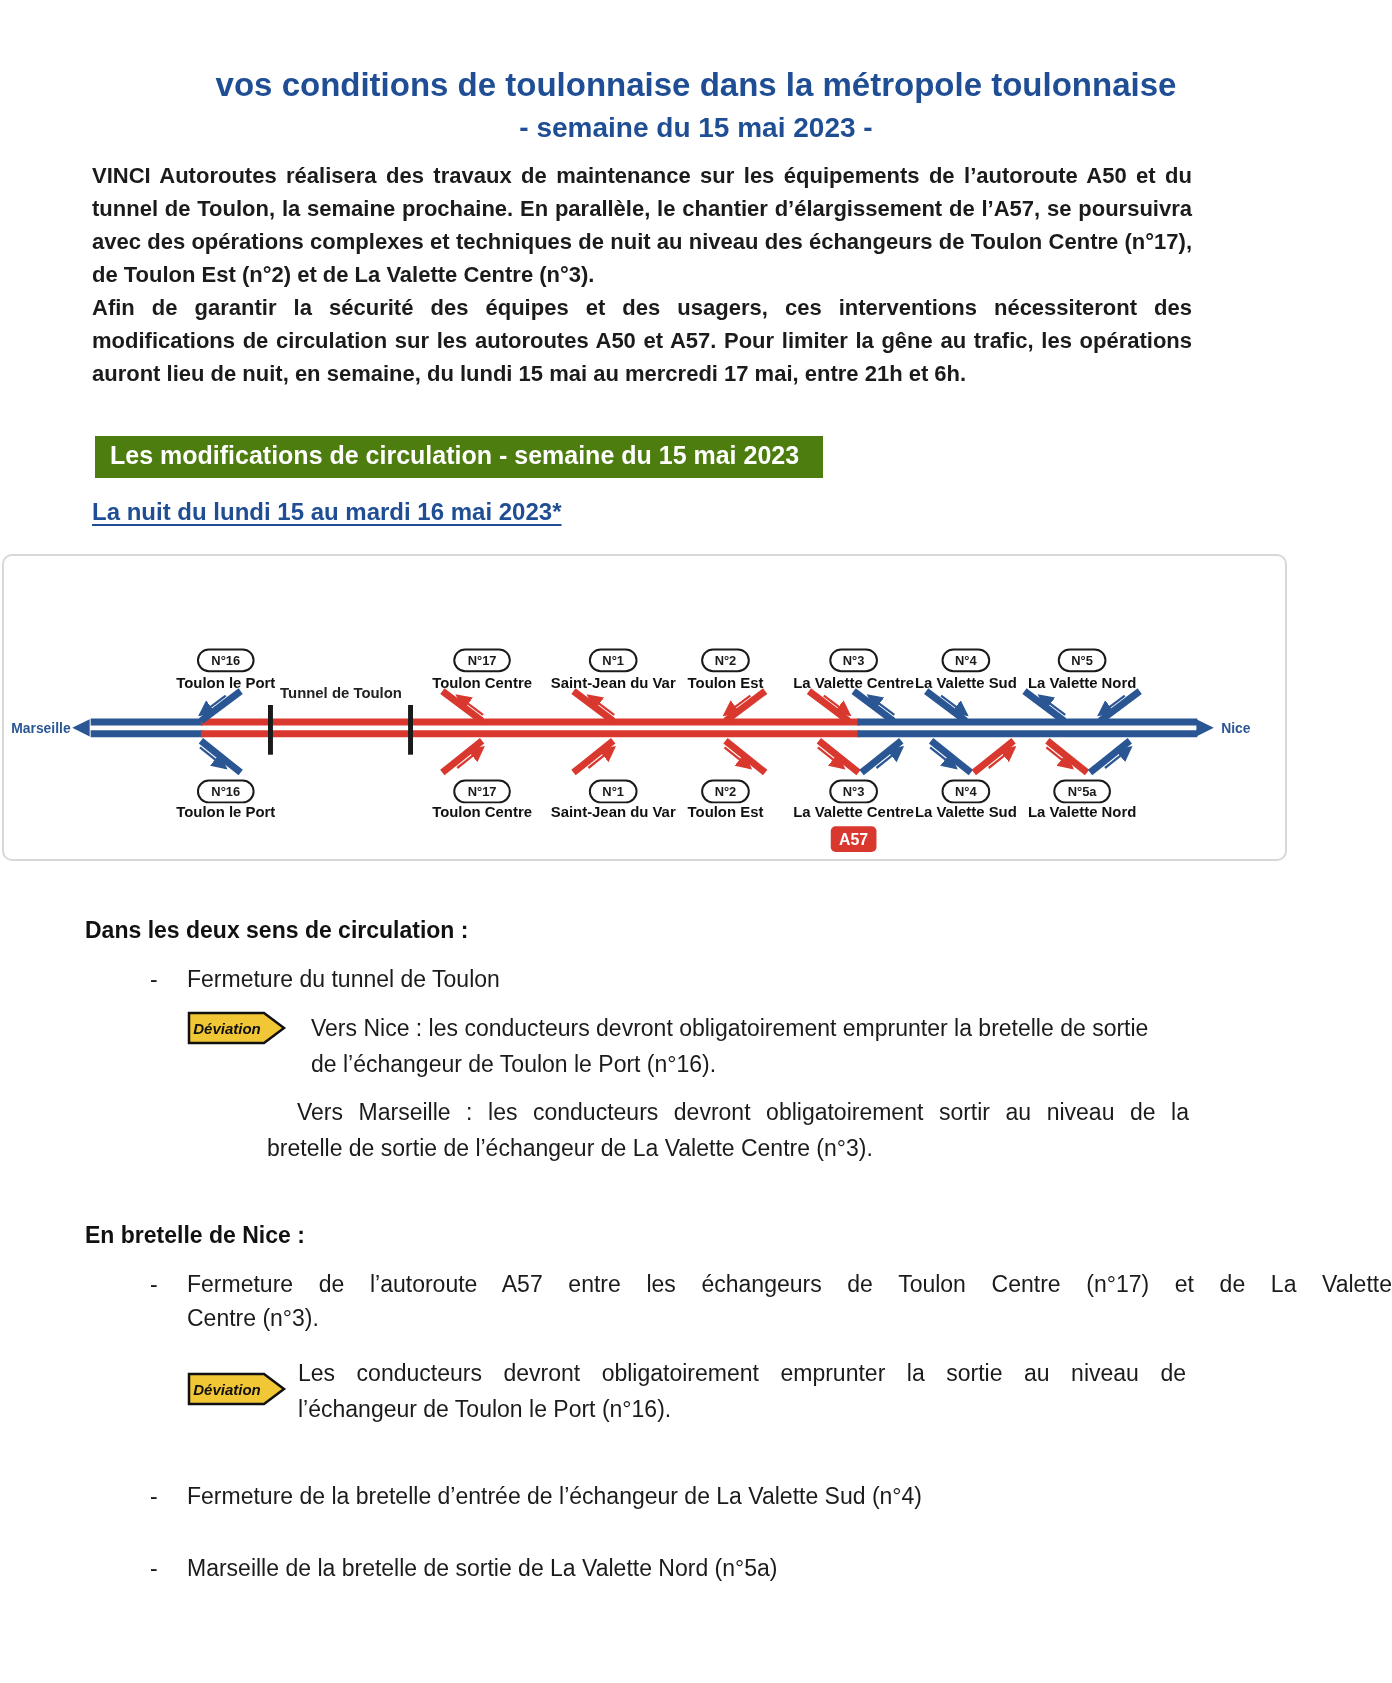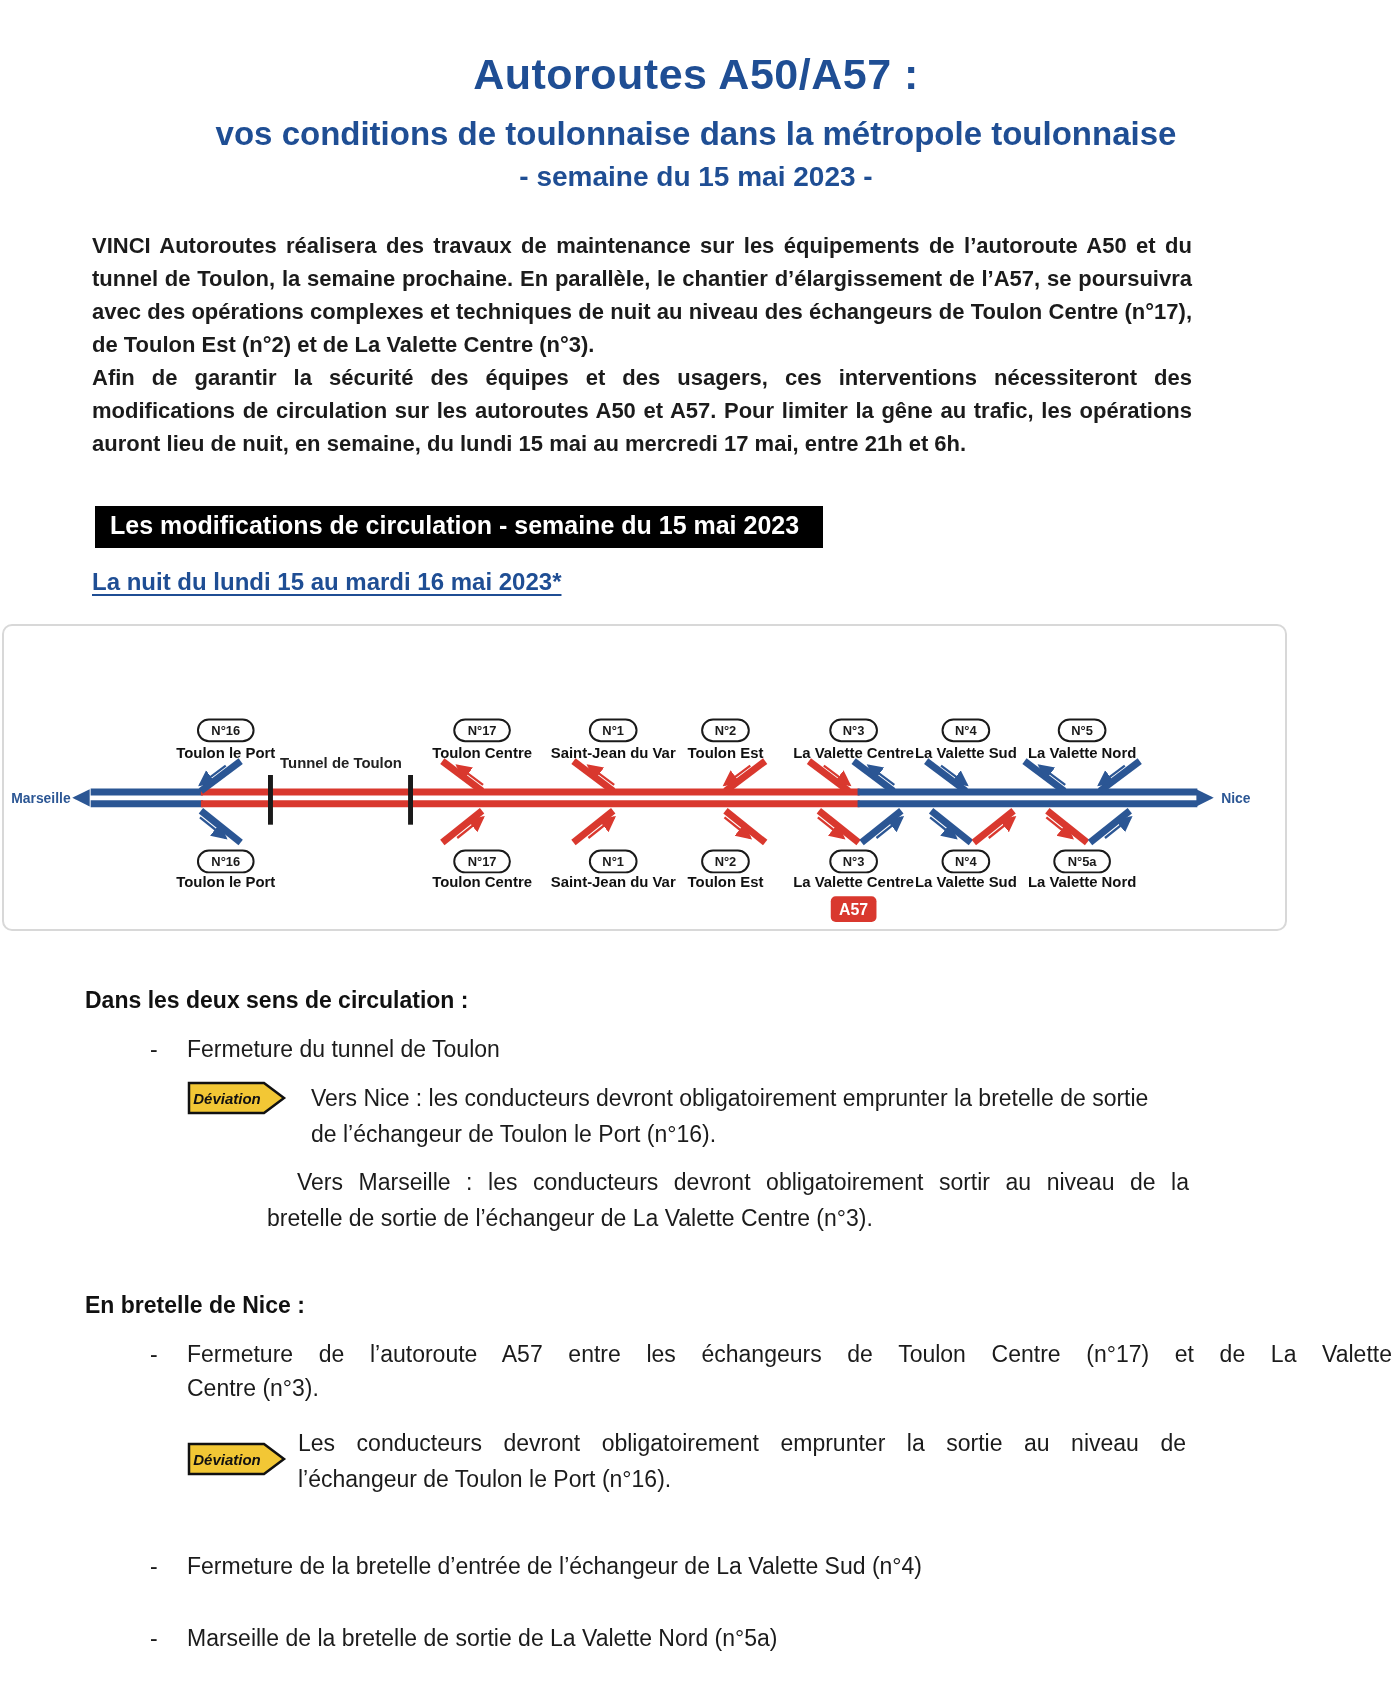--- a/index.html
+++ b/index.html
@@ -11,27 +11,27 @@
   }
   .page { padding-top:50px; }
 
   
   .title-block { text-align:center; color:#1f4e94; }
   .title-line1 { font-size:43px; font-weight:bold; letter-spacing:0.5px; margin:0; }
   .title-line2 { font-size:33px; font-weight:bold; margin:16px 0 0 0; }
   .title-line3 { font-size:28px; font-weight:bold; margin:8px 0 0 0; }
 
   
-  .intro { margin:36px 200px 0 92px; }
+  .intro { margin:15px 200px 0 92px; }
   .intro p { margin:0; font-size:22px; font-weight:bold; line-height:33px; text-align:justify; }
 
   
   .banner {
     display:inline-block; margin:46px 0 0 95px;
-    background:#000000; color:#ffffff;
+    background:#4d7c0f; color:#ffffff;
     font-size:25px; font-weight:bold;
     padding:5px 24px 8px 15px;
   }
   .subtitle {
     margin:20px 0 0 92px; color:#1f4e94;
     font-size:24px; font-weight:bold;
     text-decoration:underline; text-decoration-thickness:2px; text-underline-offset:4px;
   }
 
   
@@ -59,21 +59,20 @@
 
   .nice-bullet-text { width:1005px; }
   .dev2-text { width:888px;margin-left:11px; }
 </style>
 </head>
 <body>
 
 <div class="page">
 
   <div class="title-block">
-    <h1 class="title-line1">Autoroutes A50/A57 :</h1>
     <div class="title-line2">vos conditions de toulonnaise dans la métropole toulonnaise</div>
     <div class="title-line3">- semaine du 15 mai 2023 -</div>
   </div>
 
   <div class="intro">
     <p>VINCI Autoroutes réalisera des travaux de maintenance sur les équipements de l’autoroute A50 et du tunnel de Toulon, la semaine prochaine. En parallèle, le chantier d’élargissement de l’A57, se poursuivra avec des opérations complexes et techniques de nuit au niveau des échangeurs de Toulon Centre (n°17), de Toulon Est (n°2) et de La Valette Centre (n°3).</p>
     <p>Afin de garantir la sécurité des équipes et des usagers, ces interventions nécessiteront des modifications de circulation sur les autoroutes A50 et A57. Pour limiter la gêne au trafic, les opérations auront lieu de nuit, en semaine, du lundi 15 mai au mercredi 17 mai, entre 21h et 6h.</p>
   </div>
 
   <div>

